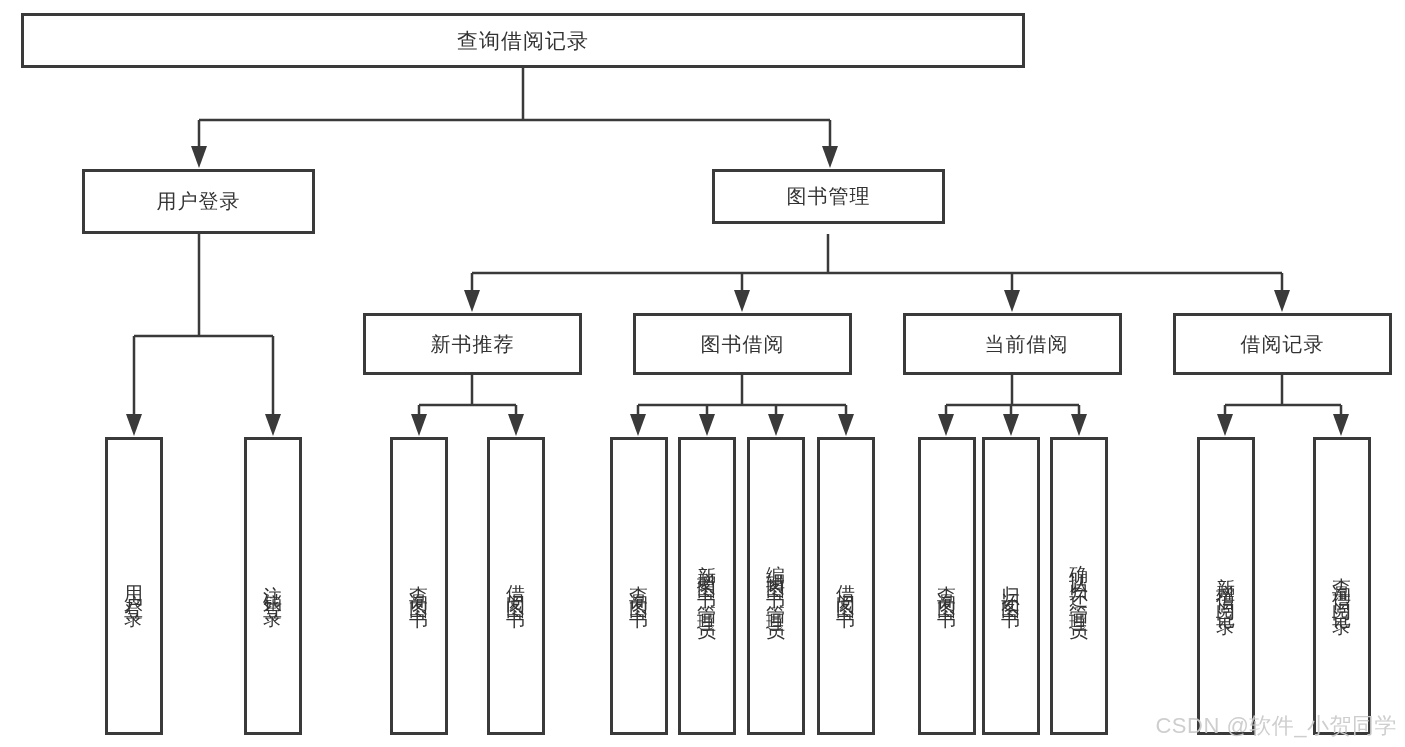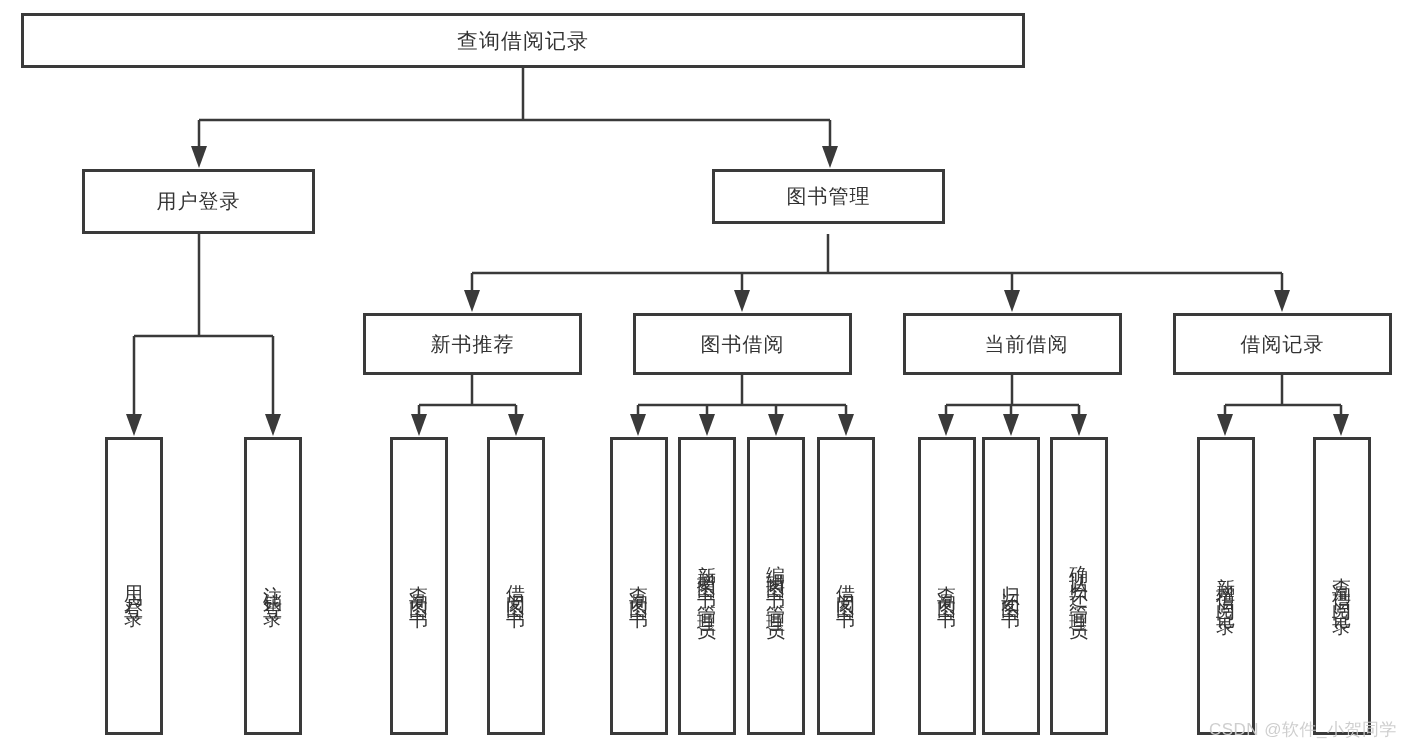--- a/index.html
+++ b/index.html
@@ -39,21 +39,21 @@
     color:#333333;
     white-space:nowrap;
   }
   svg.wires{position:absolute;left:0;top:0;}
   .wire{stroke:#3a3a3a;stroke-width:2.5;fill:none;}
   .head{fill:#3a3a3a;stroke:none;}
   #watermark{
     position:absolute;
     right:8px;bottom:6px;
     color:#cccccc;
-    font-size:17px;
+    font-size:22px;
     letter-spacing:0.5px;
     z-index:5;
     opacity:0.95;
   }
 </style>
 </head>
 <body>
 
 <div id="stage">
 

